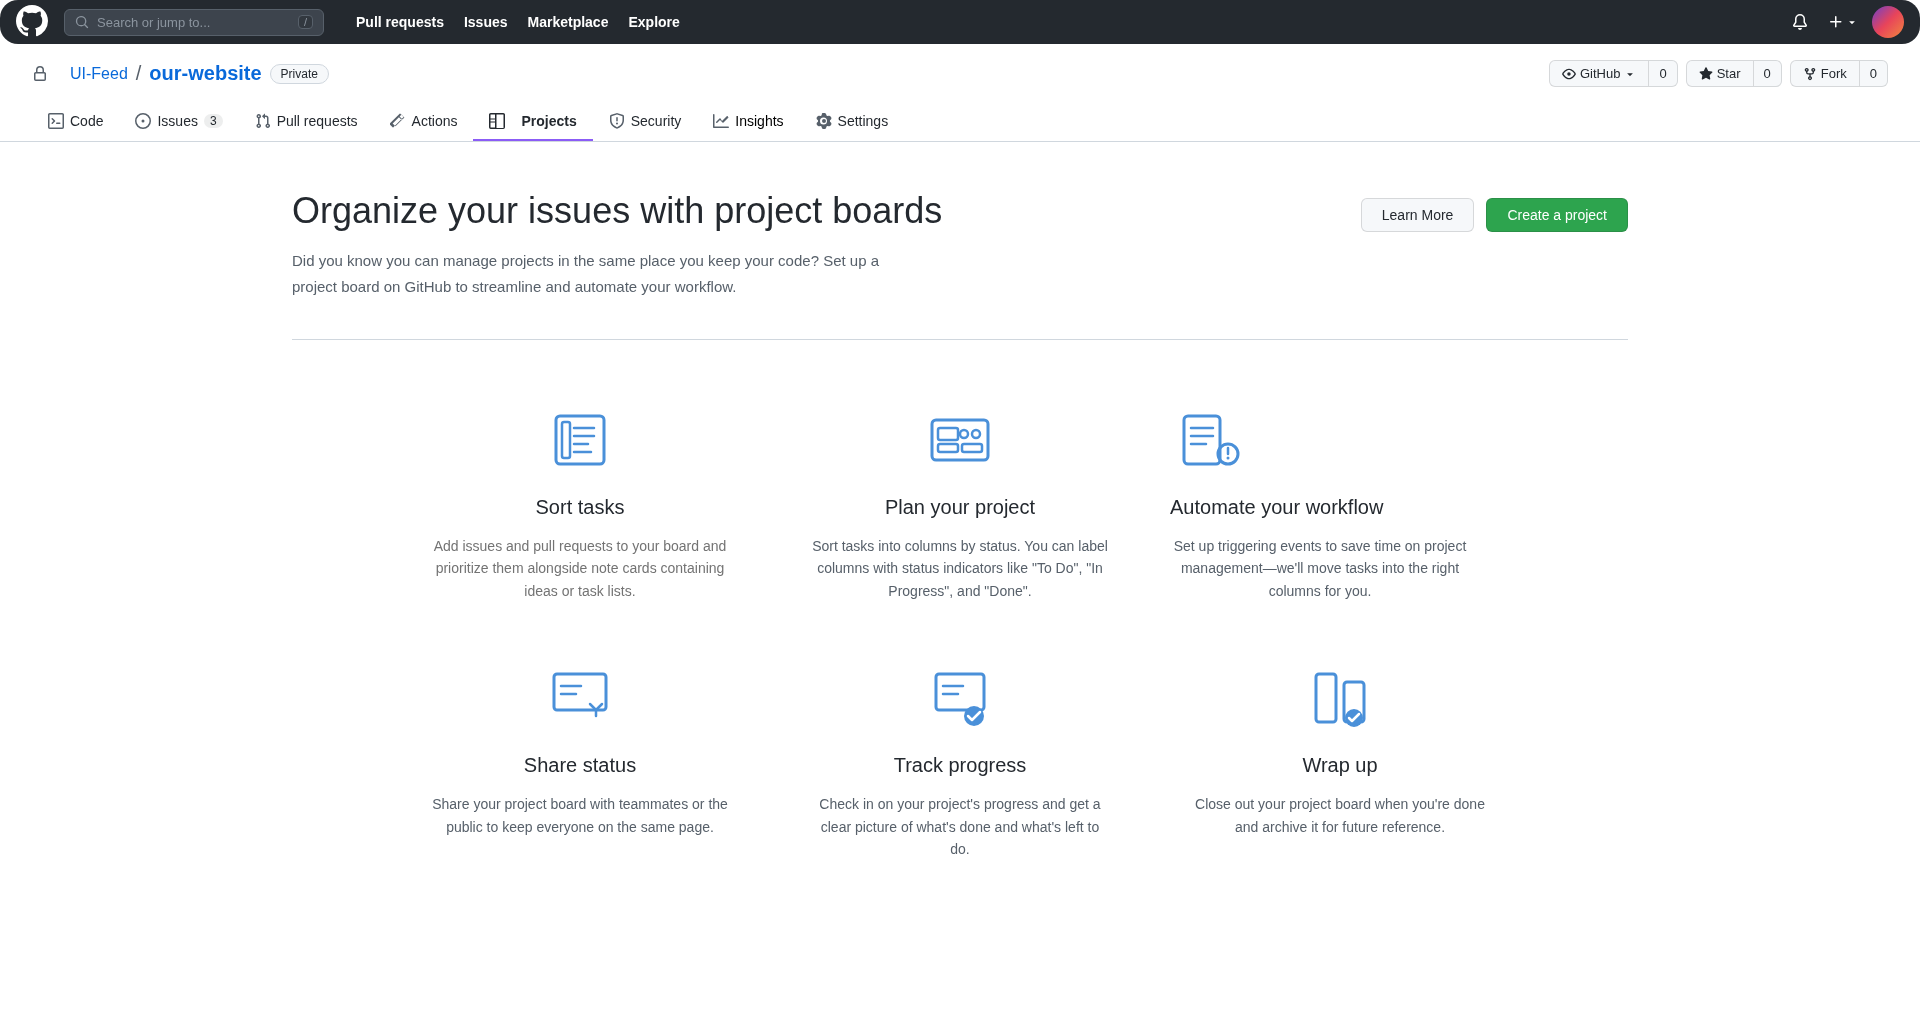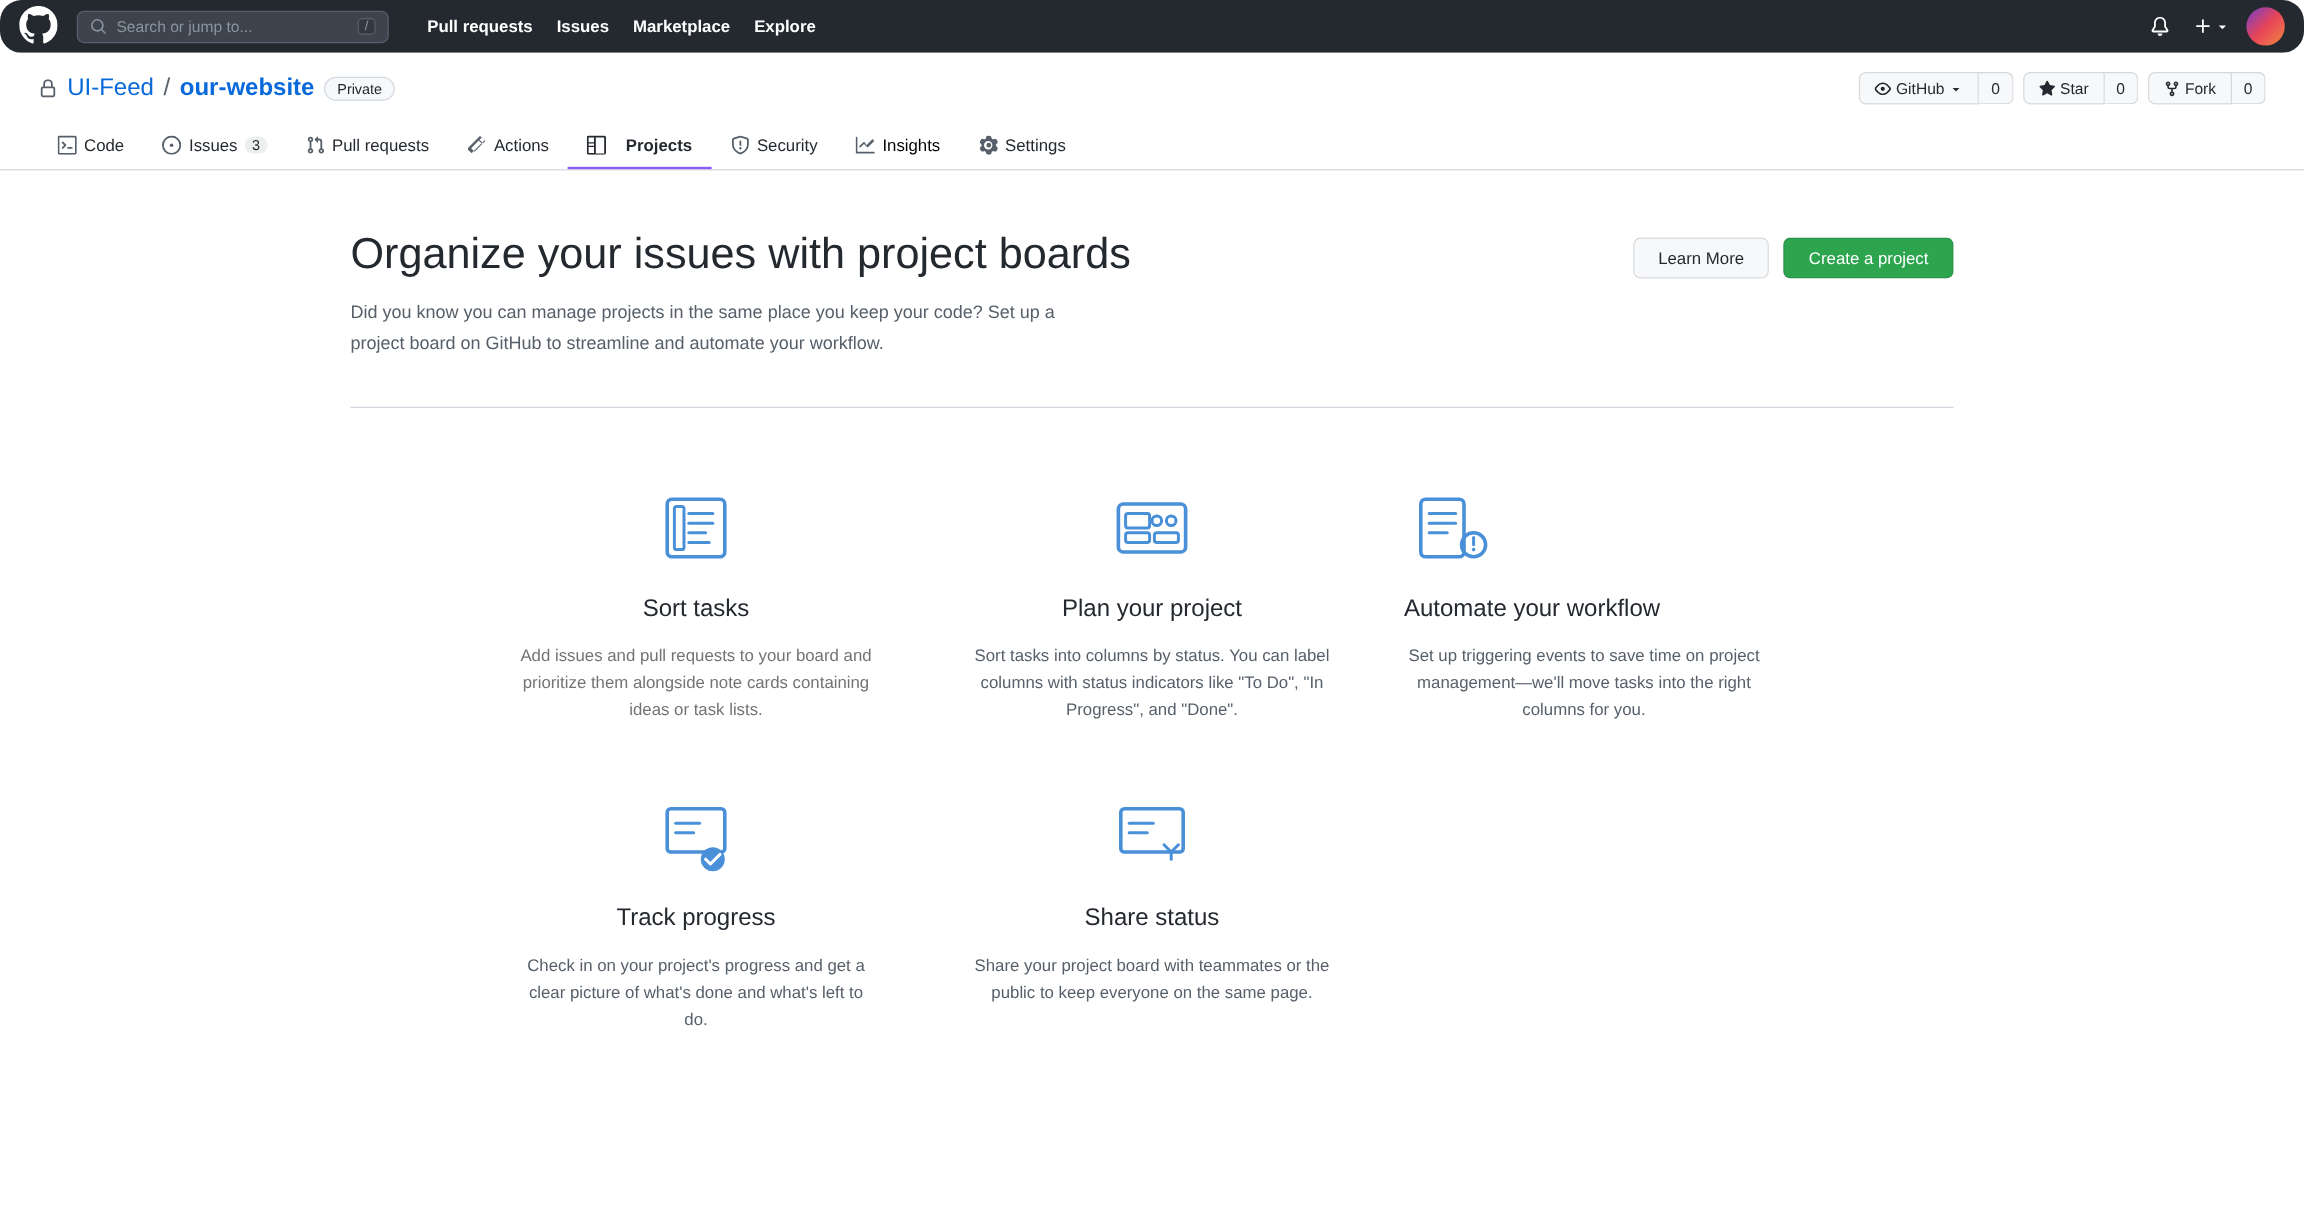--- a/index.html
+++ b/index.html
@@ -54,21 +54,21 @@
     <div style="width:32px;height:32px;border-radius:50%;background:linear-gradient(135deg,#6e40c9,#e8445a,#f0883e);cursor:pointer;"></div>
   </div>
 </nav>
 
 <div style="background:#fff;padding:16px 32px 0 32px;border-bottom:1px solid #d0d7de;">
   <div style="display:flex;align-items:center;justify-content:space-between;padding-bottom:16px;">
     <div style="display:flex;align-items:center;gap:8px;">
       <svg width="16" height="16" viewBox="0 0 16 16" fill="#57606a">
         <path d="M4 4a4 4 0 0 1 8 0v2h.25c.966 0 1.75.784 1.75 1.75v5.5A1.75 1.75 0 0 1 12.25 15h-8.5A1.75 1.75 0 0 1 2 13.25v-5.5C2 6.784 2.784 6 3.75 6H4Zm8.25 3.5h-8.5a.25.25 0 0 0-.25.25v5.5c0 .138.112.25.25.25h8.5a.25.25 0 0 0 .25-.25v-5.5a.25.25 0 0 0-.25-.25ZM10.5 6V4a2.5 2.5 0 1 0-5 0v2Z"></path>
       </svg>
-      <a href="#" style="color:#0969da;text-decoration:none;font-size:20px;font-weight:400;">UI-Feed</a>
+      <a href="#" style="color:#0969da;text-decoration:none;font-size:16px;font-weight:400;margin-left:14px;">UI-Feed</a>
       <span style="color:#57606a;font-size:20px;">/</span>
       <a href="#" style="color:#0969da;text-decoration:none;font-size:20px;font-weight:600;">our-website</a>
       <span style="background:#f6f8fa;border:1px solid #d0d7de;border-radius:999px;padding:2px 10px;font-size:12px;color:#24292f;font-weight:500;">Private</span>
     </div>
     <div style="display:flex;align-items:center;gap:8px;">
 
       <div style="display:flex;align-items:center;">
         <button style="display:flex;align-items:center;gap:4px;background:#f6f8fa;border:1px solid rgba(31,35,40,0.15);border-radius:6px 0 0 6px;padding:5px 12px;font-size:13px;font-weight:500;color:#24292f;cursor:pointer;">
           <svg width="14" height="14" viewBox="0 0 16 16" fill="currentColor">
             <path d="M8 2c1.981 0 3.671.992 4.933 2.078 1.27 1.091 2.187 2.345 2.637 3.023a1.62 1.62 0 0 1 0 1.798c-.45.678-1.367 1.932-2.637 3.023C11.671 13.008 9.981 14 8 14c-1.981 0-3.671-.992-4.933-2.078C1.797 10.83.88 9.576.43 8.898a1.62 1.62 0 0 1 0-1.798c.45-.677 1.367-1.931 2.637-3.022C4.329 2.992 6.019 2 8 2ZM1.679 7.932a.12.12 0 0 0 0 .136c.411.622 1.241 1.75 2.366 2.717C5.176 11.758 6.527 12.5 8 12.5c1.473 0 2.825-.742 3.955-1.715 1.124-.967 1.954-2.096 2.366-2.717a.12.12 0 0 0 0-.136c-.412-.621-1.242-1.75-2.366-2.717C10.825 4.242 9.473 3.5 8 3.5c-1.473 0-2.824.742-3.955 1.715-1.124.967-1.954 2.096-2.366 2.717ZM8 10a2 2 0 1 1-.001-3.999A2 2 0 0 1 8 10Z"></path>
@@ -216,40 +216,52 @@
           <circle cx="50" cy="50" r="1.5" fill="#4a90d9"></circle>
         </svg>
       </div>
       <h3 style="font-size:20px;font-weight:400;color:#24292f;">Automate your workflow</h3>
       <p style="font-size:14px;color:#57606a;line-height:1.6;max-width:300px;">Set up triggering events to save time on project management—we'll move tasks into the right columns for you.</p>
     </div>
 
     <div style="display:flex;flex-direction:column;align-items:center;gap:16px;">
       <div style="width:80px;height:80px;display:flex;align-items:center;justify-content:center;">
         <svg width="64" height="64" viewBox="0 0 64 64" fill="none">
+          <rect x="6" y="8" width="52" height="36" rx="3" stroke="#4a90d9" stroke-width="3" fill="none"></rect>
+          <line x1="13" y1="20" x2="33" y2="20" stroke="#4a90d9" stroke-width="2.5" stroke-linecap="round"></line>
+          <line x1="13" y1="28" x2="28" y2="28" stroke="#4a90d9" stroke-width="2.5" stroke-linecap="round"></line>
+          <path d="M42 38 L48 44 L54 38" stroke="#4a90d9" stroke-width="2.5" stroke-linecap="round" stroke-linejoin="round" fill="none"></path>
+          <line x1="48" y1="44" x2="48" y2="50" stroke="#4a90d9" stroke-width="2.5" stroke-linecap="round"></line>
+        </svg>
+      </div>
+      <h3 style="font-size:20px;font-weight:400;color:#24292f;">Share status</h3>
+      <p style="font-size:14px;color:#57606a;line-height:1.6;max-width:300px;">Share your project board with teammates or the public to keep everyone on the same page.</p>
+    </div>
+
+    <div style="display:flex;flex-direction:column;align-items:center;gap:16px;">
+      <div style="width:80px;height:80px;display:flex;align-items:center;justify-content:center;">
+        <svg width="64" height="64" viewBox="0 0 64 64" fill="none">
           <rect x="8" y="8" width="48" height="36" rx="3" stroke="#4a90d9" stroke-width="3" fill="none"></rect>
           <line x1="15" y1="20" x2="35" y2="20" stroke="#4a90d9" stroke-width="2.5" stroke-linecap="round"></line>
           <line x1="15" y1="28" x2="30" y2="28" stroke="#4a90d9" stroke-width="2.5" stroke-linecap="round"></line>
           <circle cx="46" cy="50" r="10" fill="#4a90d9"></circle>
           <polyline points="40,50 44,54 52,46" stroke="white" stroke-width="2.5" stroke-linecap="round" stroke-linejoin="round" fill="none"></polyline>
         </svg>
       </div>
       <h3 style="font-size:20px;font-weight:400;color:#24292f;">Track progress</h3>
       <p style="font-size:14px;color:#57606a;line-height:1.6;max-width:300px;">Check in on your project's progress and get a clear picture of what's done and what's left to do.</p>
     </div>
 
     <div style="display:flex;flex-direction:column;align-items:center;gap:16px;">
       <div style="width:80px;height:80px;display:flex;align-items:center;justify-content:center;">
         <svg width="64" height="64" viewBox="0 0 64 64" fill="none">
-          <rect x="6" y="8" width="52" height="36" rx="3" stroke="#4a90d9" stroke-width="3" fill="none"></rect>
-          <line x1="13" y1="20" x2="33" y2="20" stroke="#4a90d9" stroke-width="2.5" stroke-linecap="round"></line>
-          <line x1="13" y1="28" x2="28" y2="28" stroke="#4a90d9" stroke-width="2.5" stroke-linecap="round"></line>
-          <path d="M42 38 L48 44 L54 38" stroke="#4a90d9" stroke-width="2.5" stroke-linecap="round" stroke-linejoin="round" fill="none"></path>
-          <line x1="48" y1="44" x2="48" y2="50" stroke="#4a90d9" stroke-width="2.5" stroke-linecap="round"></line>
-        </svg>
-      </div>
-      <h3 style="font-size:20px;font-weight:400;color:#24292f;">Share status</h3>
-      <p style="font-size:14px;color:#57606a;line-height:1.6;max-width:300px;">Share your project board with teammates or the public to keep everyone on the same page.</p>
-    </div>
-
+          <rect x="8" y="8" width="20" height="48" rx="3" stroke="#4a90d9" stroke-width="3" fill="none"></rect>
+          <rect x="36" y="16" width="20" height="40" rx="3" stroke="#4a90d9" stroke-width="3" fill="none"></rect>
+          <circle cx="46" cy="52" r="9" fill="#4a90d9"></circle>
+          <polyline points="41,52 44,55 51,48" stroke="white" stroke-width="2.5" stroke-linecap="round" stroke-linejoin="round" fill="none"></polyline>
+        </svg>
+      </div>
+      <h3 style="font-size:20px;font-weight:400;color:#24292f;">Wrap up</h3>
+      <p style="font-size:14px;color:#57606a;line-height:1.6;max-width:300px;">Close out your project board when you're done and archive it for future reference.</p>
+    </div>
 
   </div>
 </div>
 
 </body></html>

